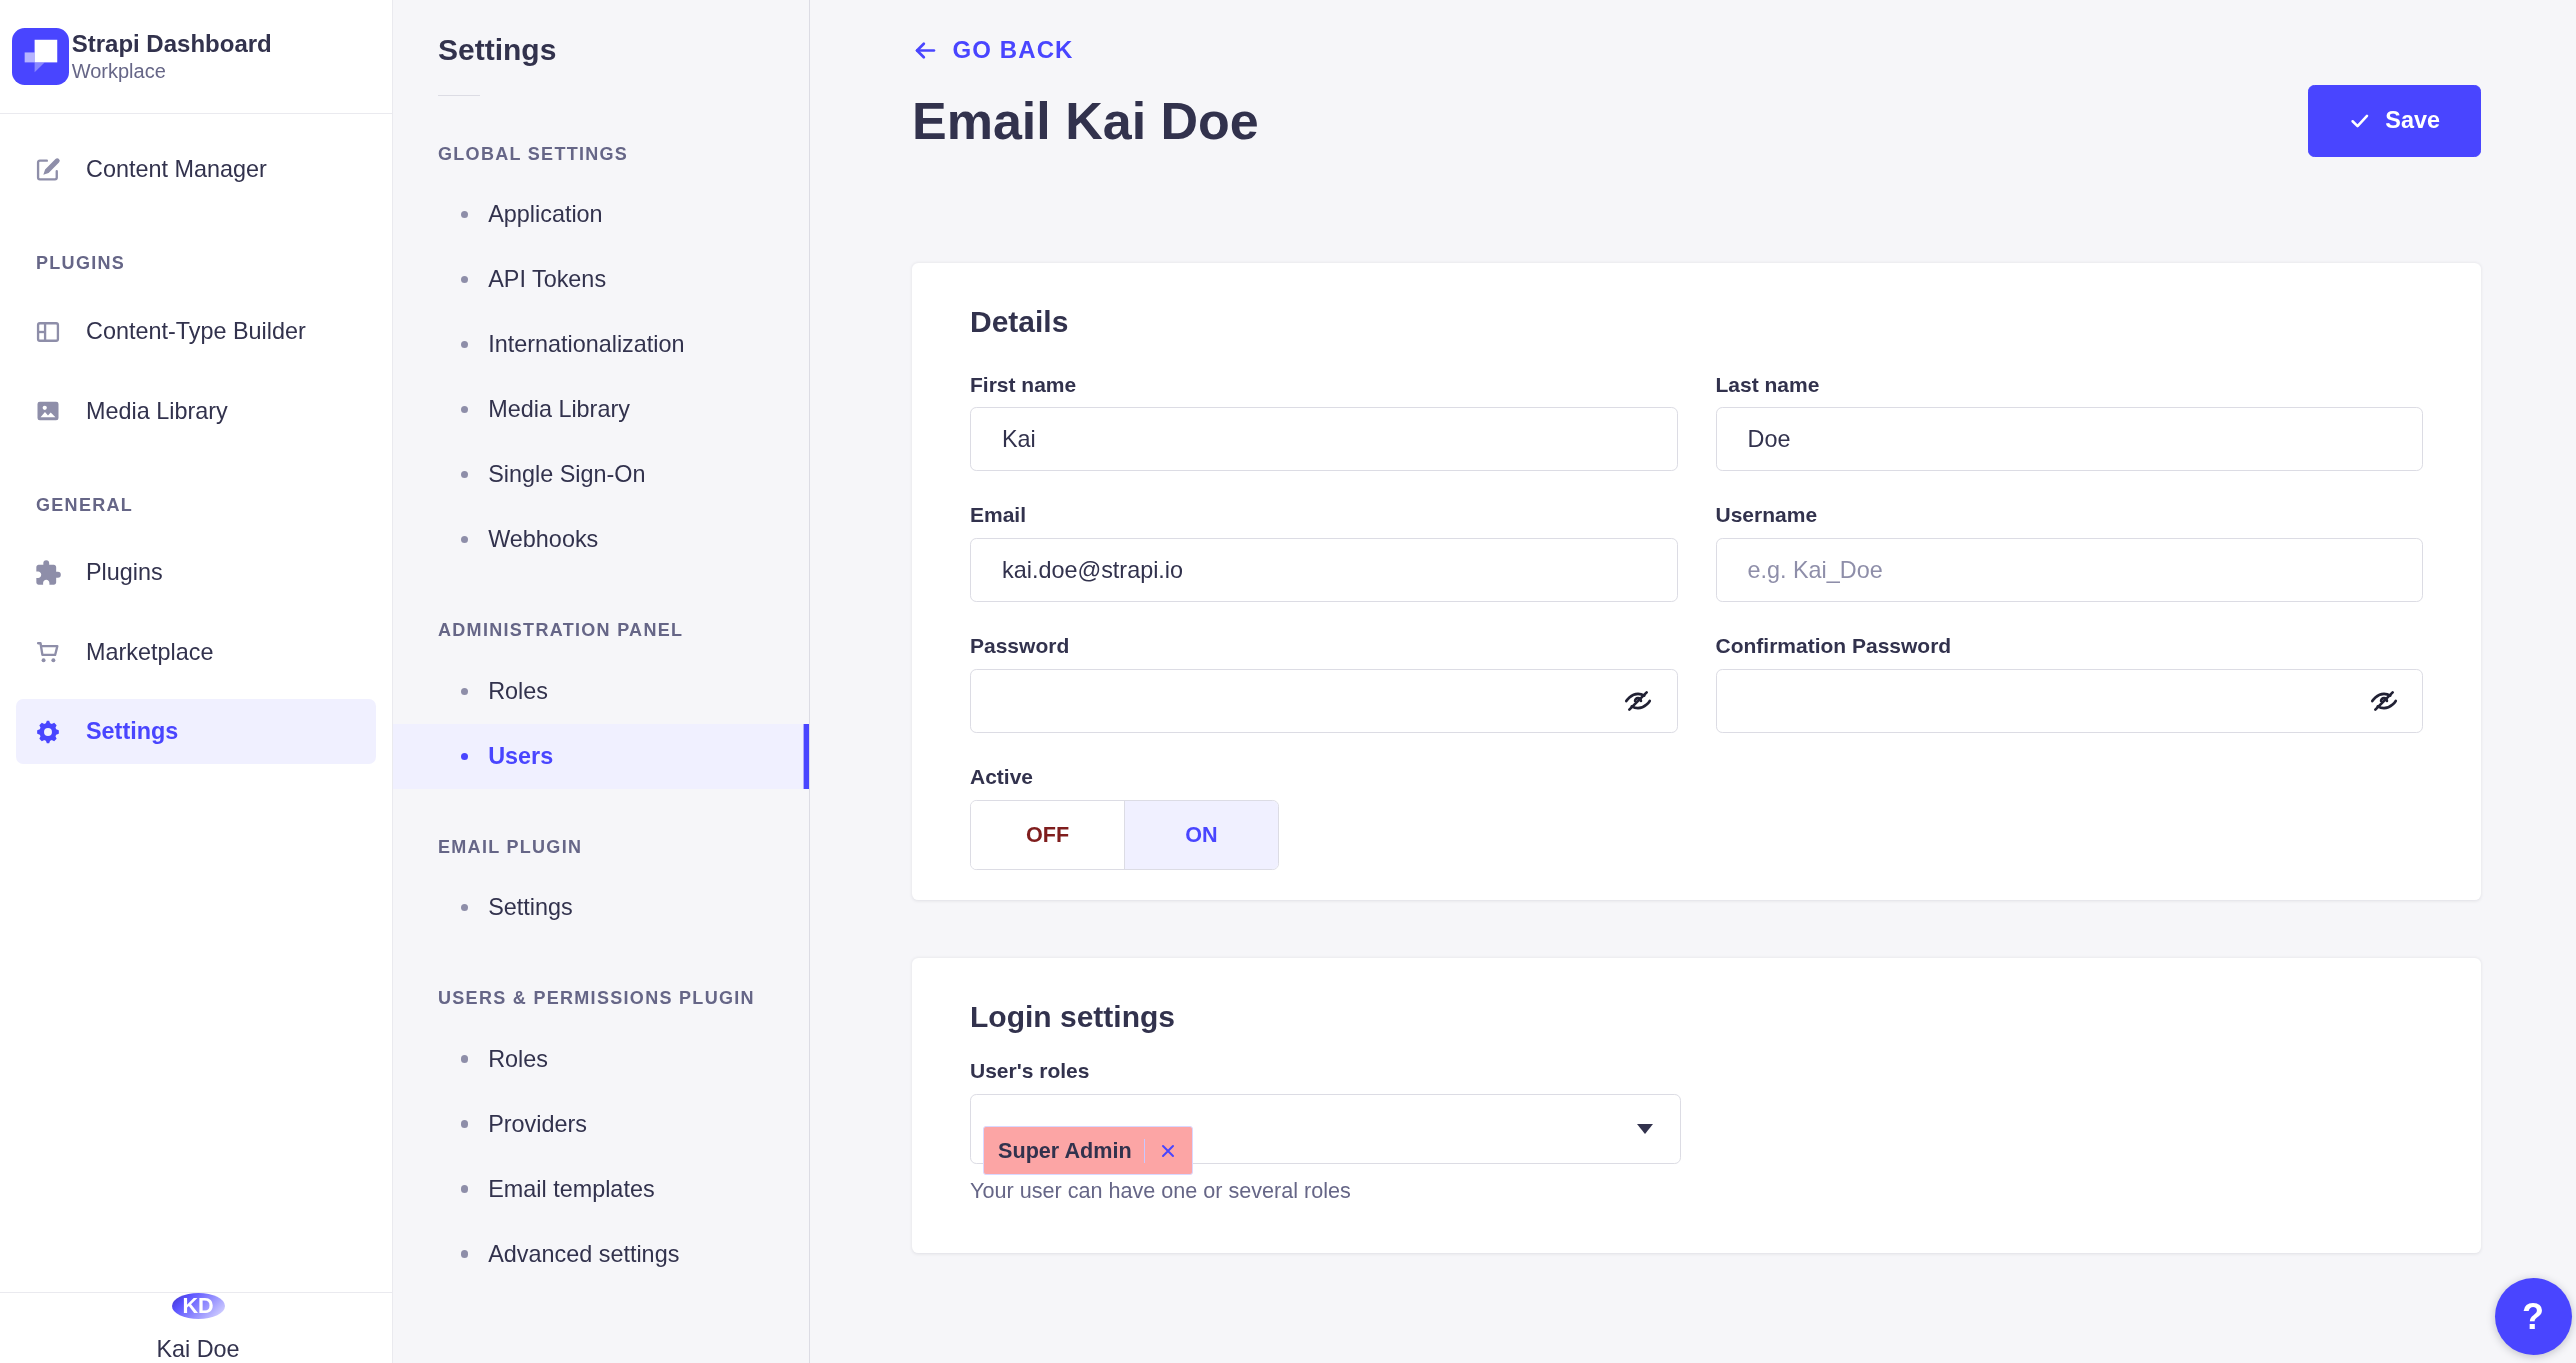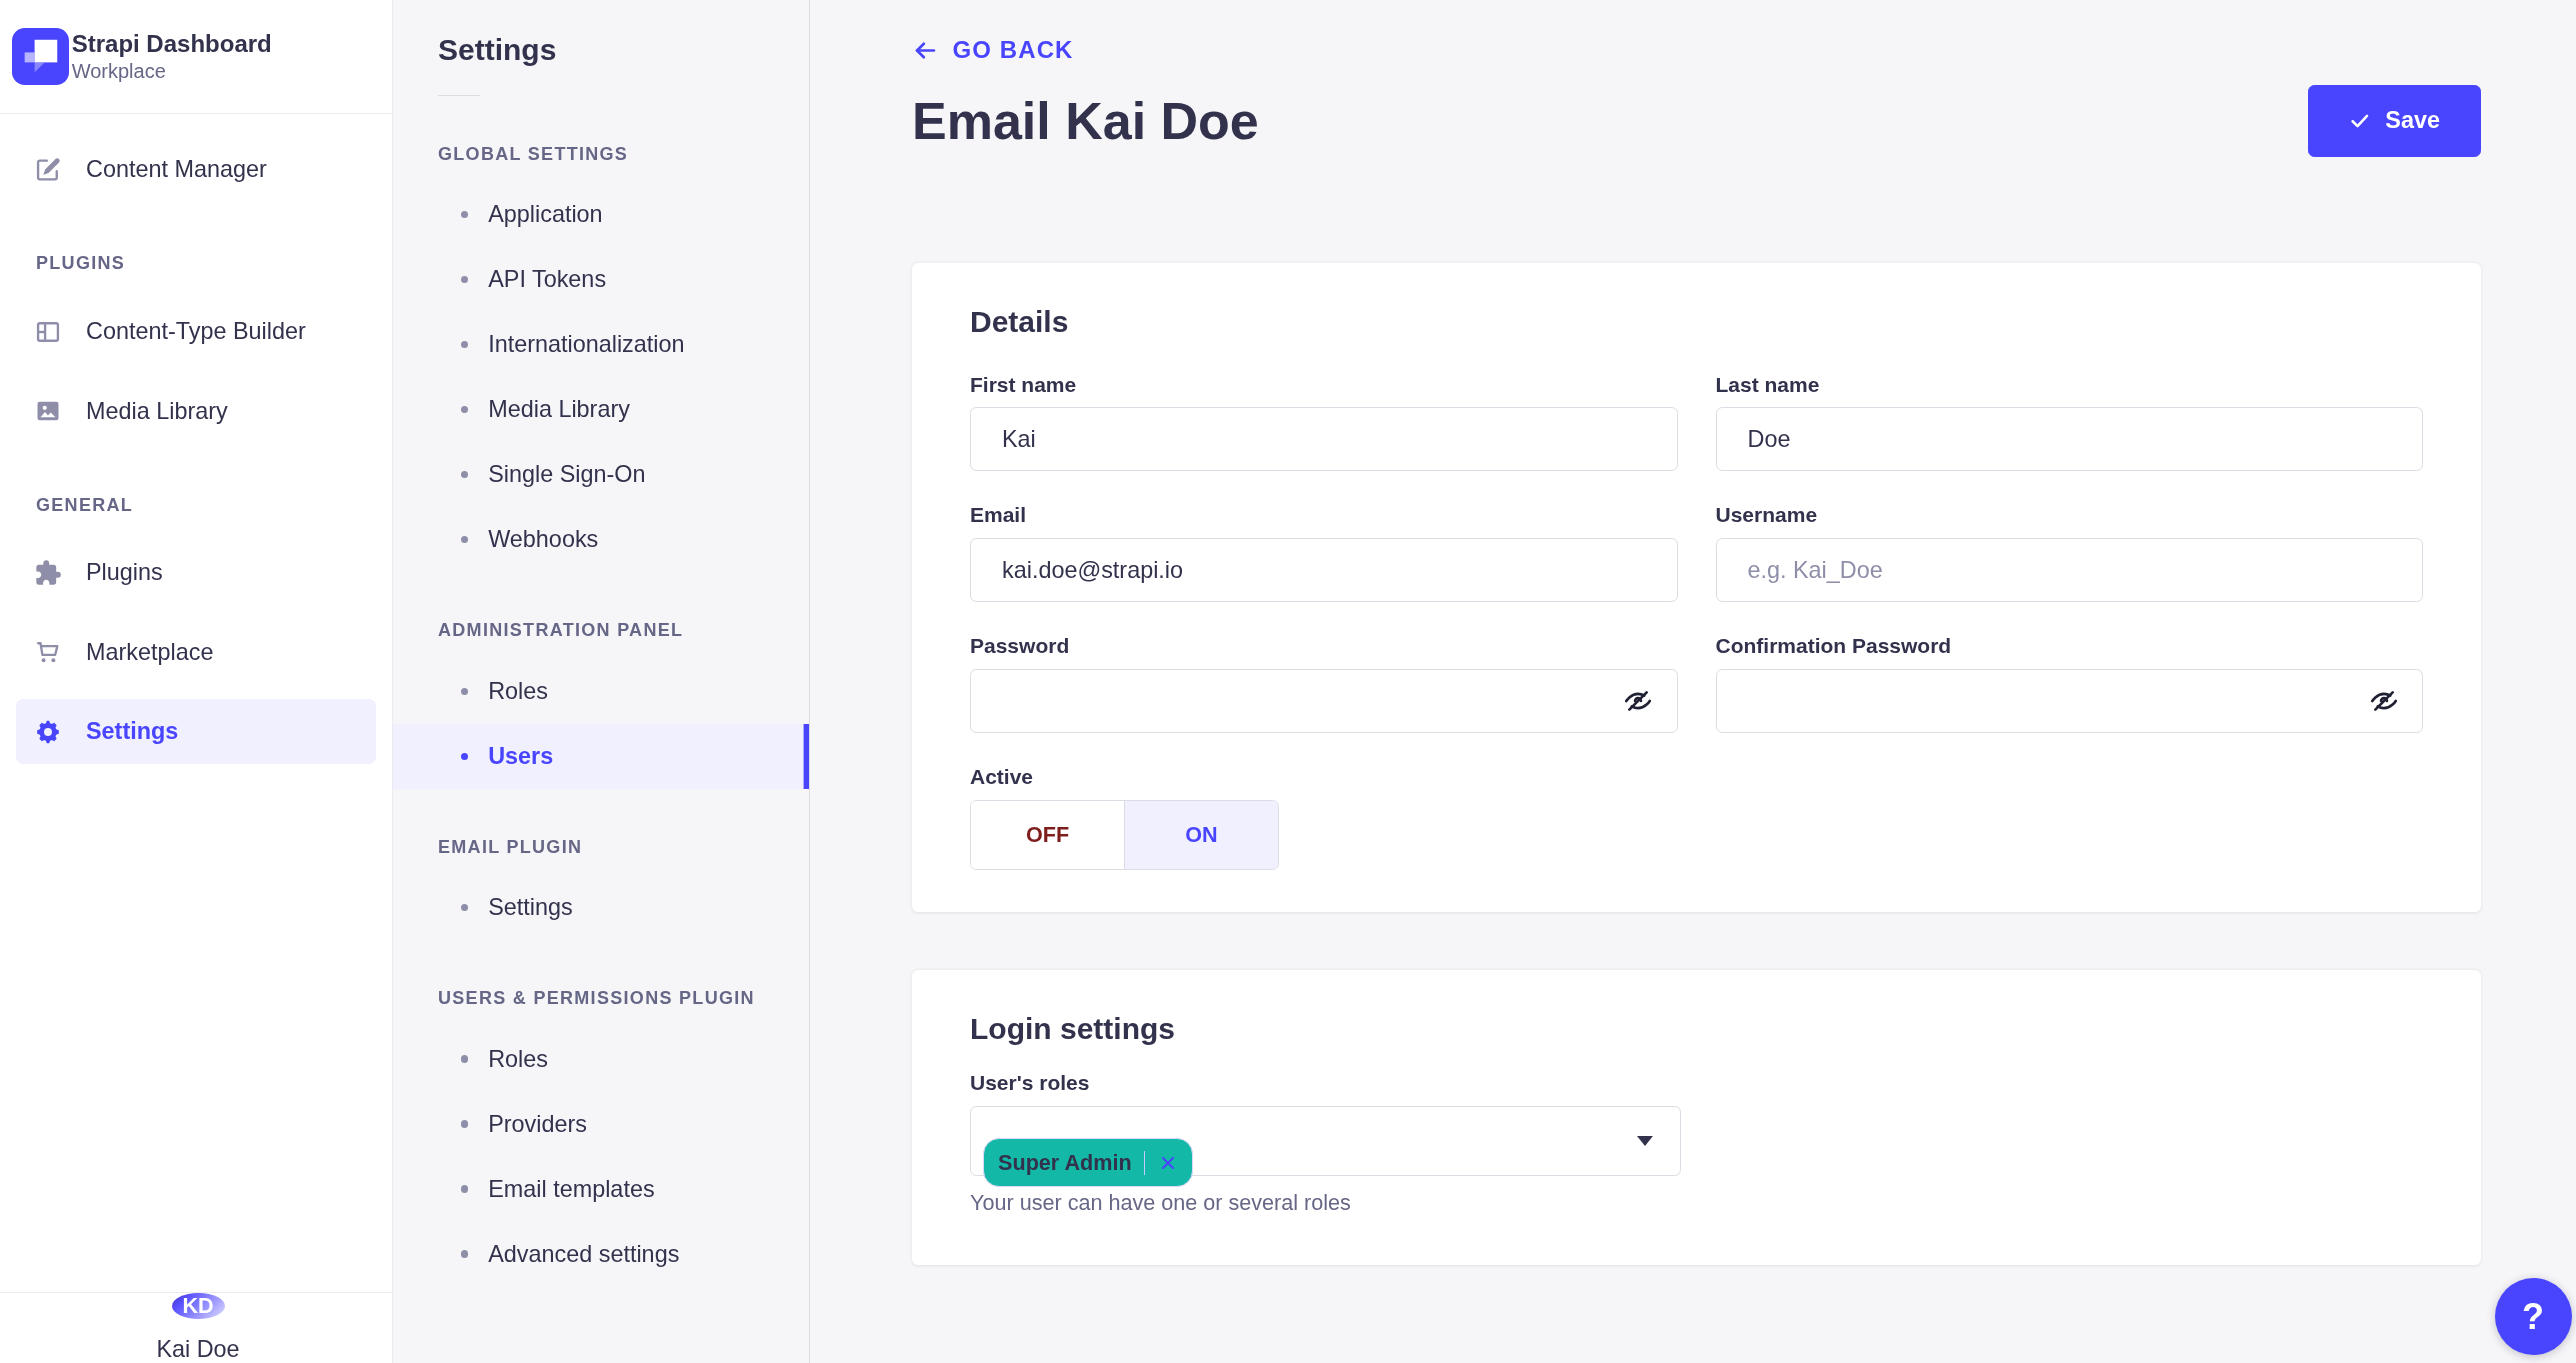--- a/index.html
+++ b/index.html
@@ -41,39 +41,39 @@
 
   
   .main { flex:1; padding:34px 95px 0 102px; position:relative; overflow:hidden; }
   .go-back { display:inline-flex; align-items:center; gap:13.5px; height:32px; color:#4945ff; font-size:24px; font-weight:bold; letter-spacing:1.1px; cursor:pointer; }
   .go-back .ic { width:27px; height:27px; }
   .title-row { margin-top:18px; display:flex; align-items:center; justify-content:space-between; height:72px; }
   .page-title { font-size:52px; font-weight:bold; color:#32324d; }
   .save-btn { height:72px; padding:0 40px; background:#4945ff; border:0.9px solid #4945ff; border-radius:6.3px; color:#fff; font-size:23.4px; font-weight:bold; display:flex; align-items:center; gap:14.4px; cursor:pointer; font-family:inherit; }
   .save-btn .ic { width:21.6px; height:21.6px; }
 
-  .card { background:#fff; border-radius:6.3px; box-shadow:0 0.9px 3.6px rgba(33,33,52,.1); padding:41px 58px 42px; }
+  .card { background:#fff; border-radius:6.3px; box-shadow:0 0.9px 3.6px rgba(33,33,52,.1); padding:41px 58px 30px; }
   .card.details { margin-top:106px; }
   .card.login { margin-top:58px; padding-bottom:50px; }
   .card-heading { font-size:30px; font-weight:bold; color:#32324d; line-height:36px; }
   .form-grid { margin-top:32px; display:grid; grid-template-columns:1fr 1fr; column-gap:38px; row-gap:31px; }
   .field-label { display:block; font-size:21px; font-weight:bold; color:#32324d; line-height:25px; margin-bottom:10.8px; }
   .text-input { width:100%; height:64px; border:0.9px solid #dcdce4; border-radius:6.3px; background:#fff; padding:0 31px; font-size:23.4px; color:#32324d; font-family:inherit; outline:none; }
   .text-input::placeholder { color:#8e8ea9; }
   .input-wrap { position:relative; }
   .eye-btn { position:absolute; right:23.4px; top:50%; transform:translateY(-50%); width:32px; height:32px; border:none; background:transparent; color:#212134; cursor:pointer; padding:0; }
   .eye-btn .ic { width:32px; height:32px; }
 
   .toggle { width:309px; height:70px; border:0.9px solid #dcdce4; border-radius:6.3px; overflow:hidden; display:flex; background:#fff; }
   .toggle-opt { flex:1; display:flex; align-items:center; justify-content:center; font-size:21.6px; font-weight:bold; cursor:pointer; color:#7f1d1d; }
   .toggle-opt.off { border-right:0.9px solid #dcdce4; background:#fff; }
   .toggle-opt.on { background:#f0f0ff; color:#4945ff; }
 
   .roles-box { width:711px; height:70px; border:0.9px solid #dcdce4; border-radius:6.3px; background:#fff; display:flex; align-items:center; padding:0 27px 0 11.7px; cursor:pointer; }
-  .role-tag { height:49px; display:flex; align-items:center; background:#14b8a6; border:0.9px solid #d9d8ff; border-radius:16px; padding:0 14.4px;margin-top:44px; }
+  .role-tag { height:49px; display:flex; align-items:center; background:#fca5a5; border:0.9px solid #d9d8ff; border-radius:3px; padding:0 14.4px;margin-top:44px; }
   .role-tag-label { font-size:21.6px; font-weight:bold; color:#32324d; }
   .tag-sep { width:0.9px; height:23.4px; background:#c9c8ff; margin:0 12.6px; }
   .tag-x { width:20px; height:20px; color:#4945ff; cursor:pointer; }
   .caret { margin-left:auto; width:0; height:0; border-left:8px solid transparent; border-right:8px solid transparent; border-top:10px solid #32324d; }
   .hint { margin-top:14.4px; font-size:21.6px; color:#666687; line-height:25px; }
 
   .help-btn { position:absolute; right:4.5px; bottom:9px; width:77px; height:77px; border-radius:50%; background:#4945ff; border:none; color:#fff; font-size:36px; font-weight:bold; cursor:pointer; box-shadow:0 1.8px 9px rgba(33,33,52,.25); font-family:inherit; }
   .ic svg { width:100%; height:100%; display:block; }
 </style>
 </head>

